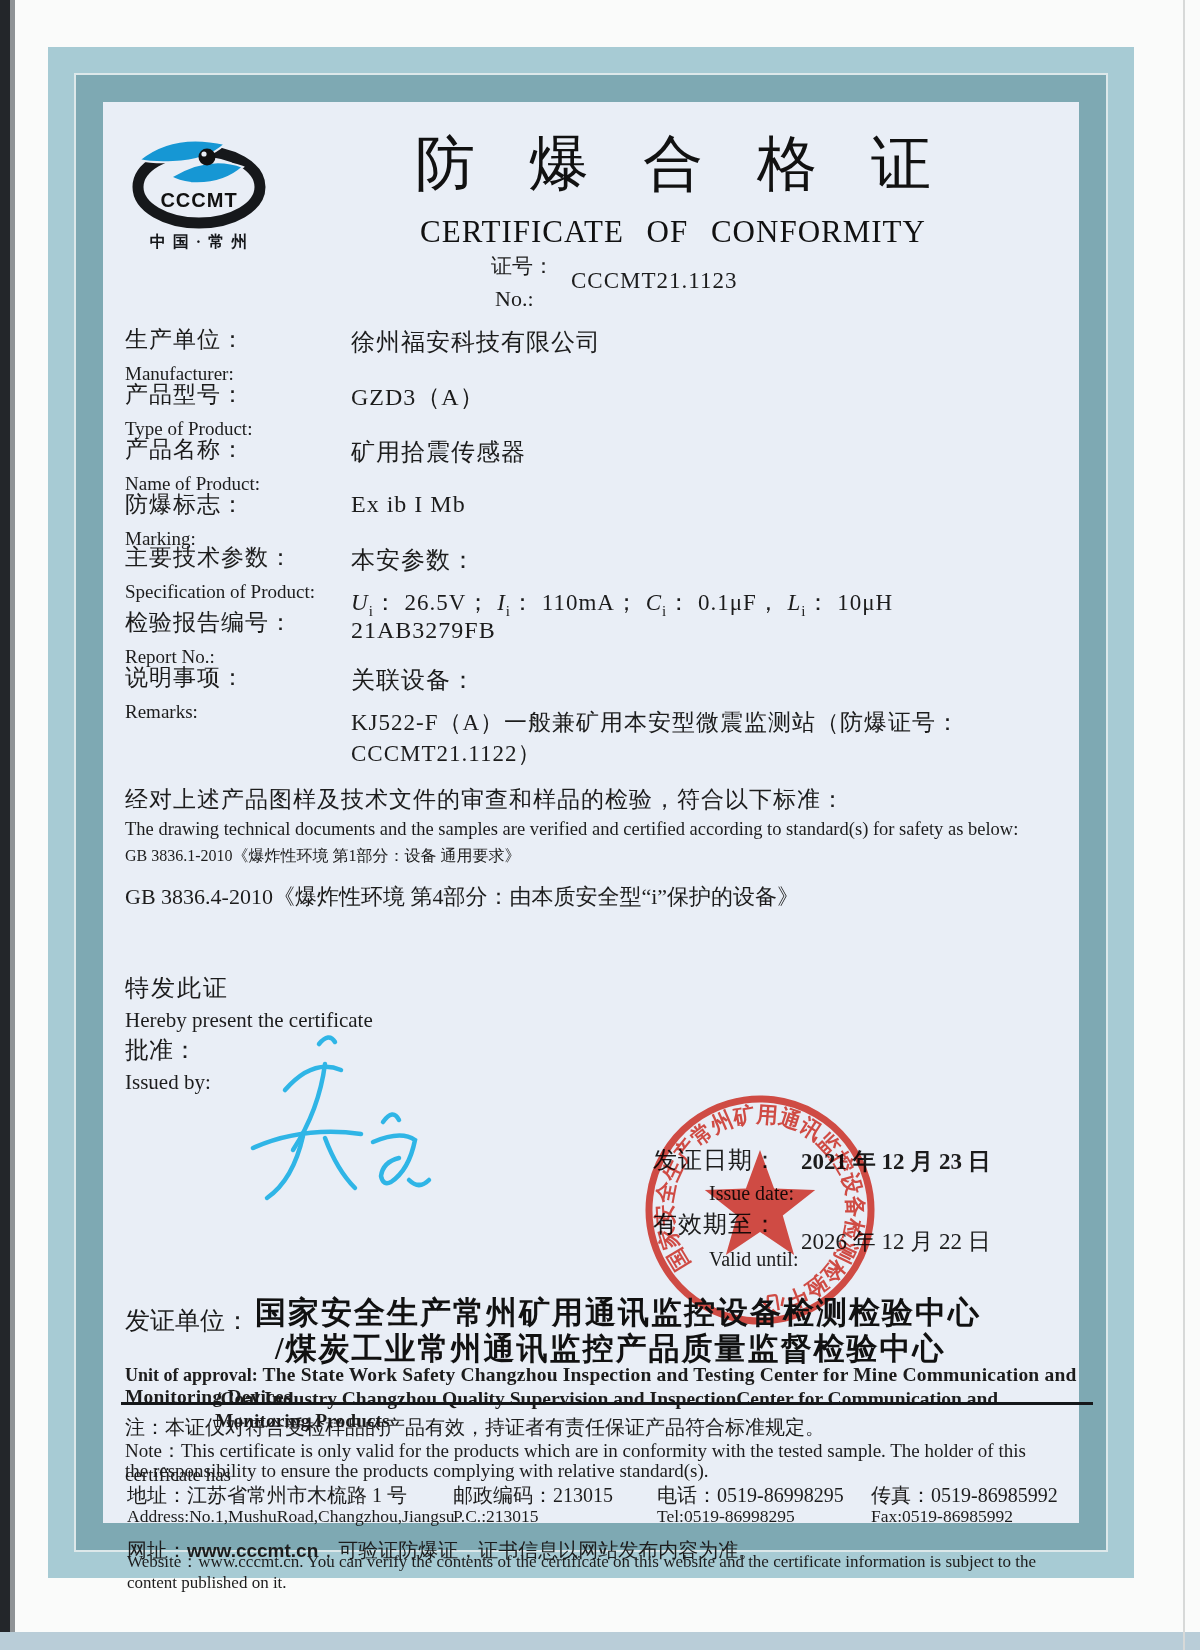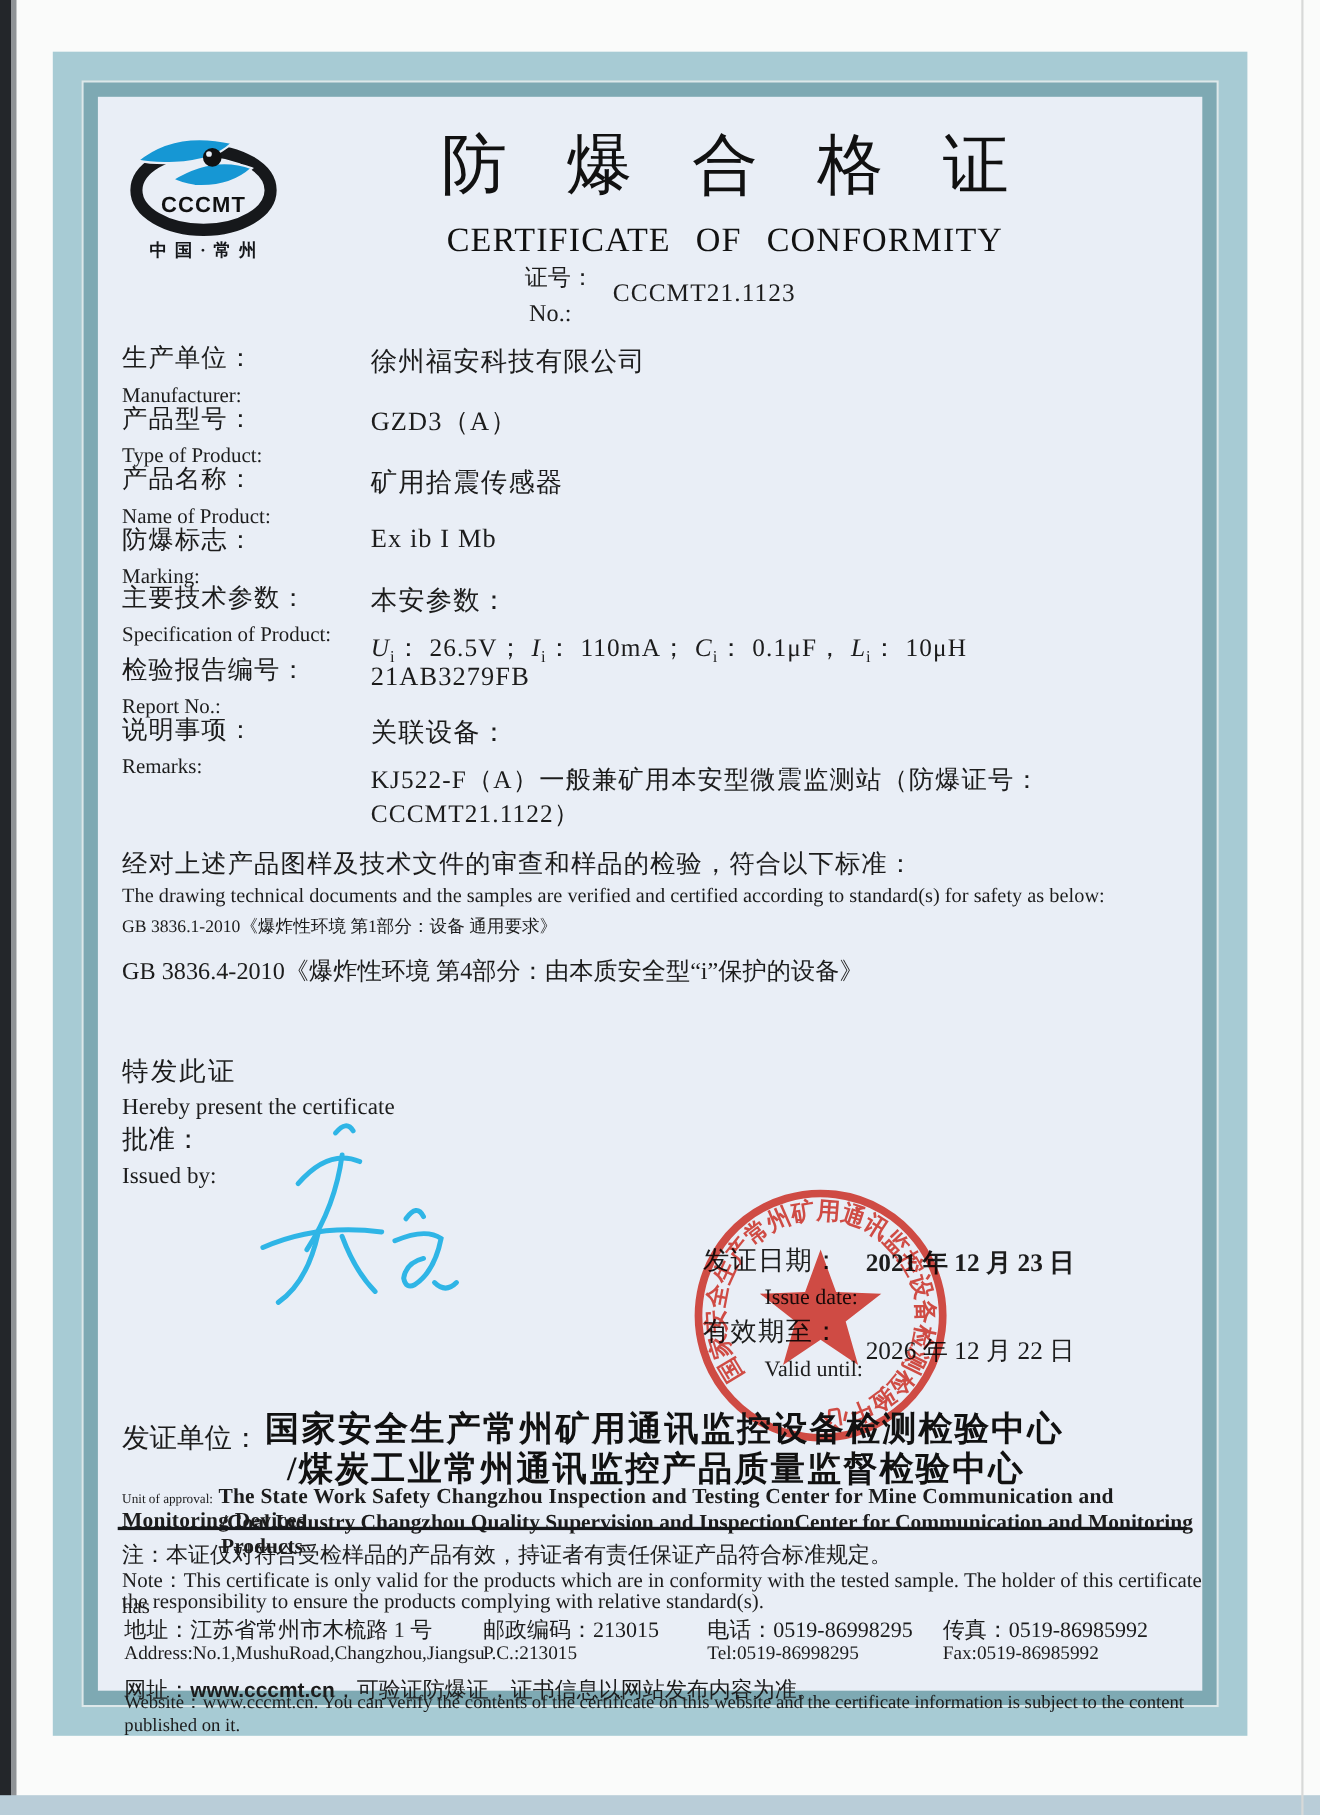--- a/index.html
+++ b/index.html
@@ -11,21 +11,21 @@
   }
   .abs{position:absolute;}
   
   .scan-left{left:0;top:0;width:10px;height:1650px;background:#23262a;}
   .scan-left2{left:10px;top:0;width:5px;height:1650px;background:#8f9396;}
   .scan-bottom{left:0;top:1632px;width:1200px;height:18px;background:#b9cdd8;}
   .scan-right{left:1183px;top:0;width:2px;height:1650px;background:#d7d9d8;}
 
   
   .frame{left:48px;top:47px;width:1086px;height:1531px;background:#a7cbd4;padding:26px;box-sizing:border-box;}
-  .frame-mid{width:100%;height:100%;background:#7ea9b3;border:2px solid #dde8ea;padding:13px;box-sizing:border-box;}
+  .frame-mid{width:100%;height:100%;background:#7ea9b3;border:2px solid #dde8ea;padding:27px;box-sizing:border-box;}
   .content{width:100%;height:100%;background:#e9eef6;position:relative;font-family:"Liberation Serif","DejaVu Serif",serif;}
 
   
   .logo-svg{left:22px;top:28px;}
   .logo-region{left:16px;top:130px;width:166px;text-align:center;font-size:16px;letter-spacing:7px;color:#15171a;font-weight:bold;}
   .title-cn{left:210px;top:22px;width:720px;text-align:center;font-size:60px;letter-spacing:0.9em;text-indent:0.9em;color:#111;}
   .title-en{left:210px;top:112px;width:720px;text-align:center;font-size:31px;word-spacing:14px;letter-spacing:1px;color:#111;}
   .no-label-cn{left:388px;top:150px;font-size:21px;}
   .no-label-en{left:392px;top:184px;font-size:22px;}
   .no-value{left:468px;top:166px;font-size:23px;letter-spacing:1px;}
@@ -65,21 +65,21 @@
   .valid-val{left:698px;top:1124px;}
   .valid-en{left:606px;top:1146px;}
 
   .stamp{left:537px;top:988px;mix-blend-mode:multiply;opacity:.88;}
 
   
   .appr-label{left:22px;top:1202px;font-size:25px;}
   .appr-cn1{left:152px;top:1190px;font-size:31px;font-weight:bold;letter-spacing:2px;color:#111;}
   .appr-cn2{left:172px;top:1226px;font-size:31px;font-weight:bold;letter-spacing:2px;color:#111;}
   .appr-en1{left:22px;top:1262px;font-size:19.5px;}
-  .appr-en1 .lbl{font-size:12px;font-weight:normal;}
+  .appr-en1 .lbl{font-size:18px;font-weight:bold;}
   .appr-en1 b{letter-spacing:0.2px;}
   .appr-en2{left:112px;top:1286px;font-size:19.5px;font-weight:bold;}
 
   .divider{left:18px;top:1300px;width:972px;height:3px;background:#15171a;}
 
   
   .note-cn{left:22px;top:1312px;font-size:20px;}
   .note-en1{left:22px;top:1336px;font-size:19px;}
   .note-en2{left:22px;top:1358px;font-size:19px;}
   .addr-cn{top:1380px;font-size:20px;}

